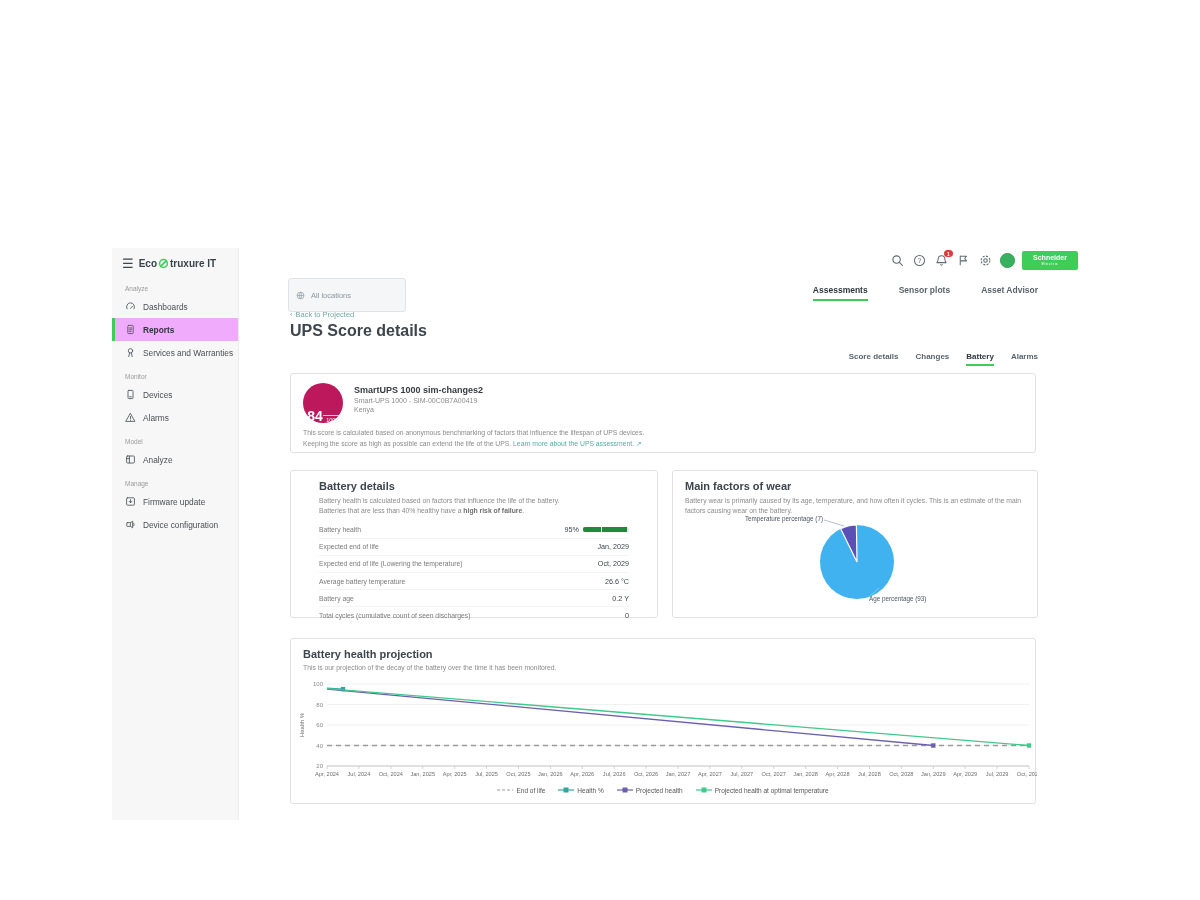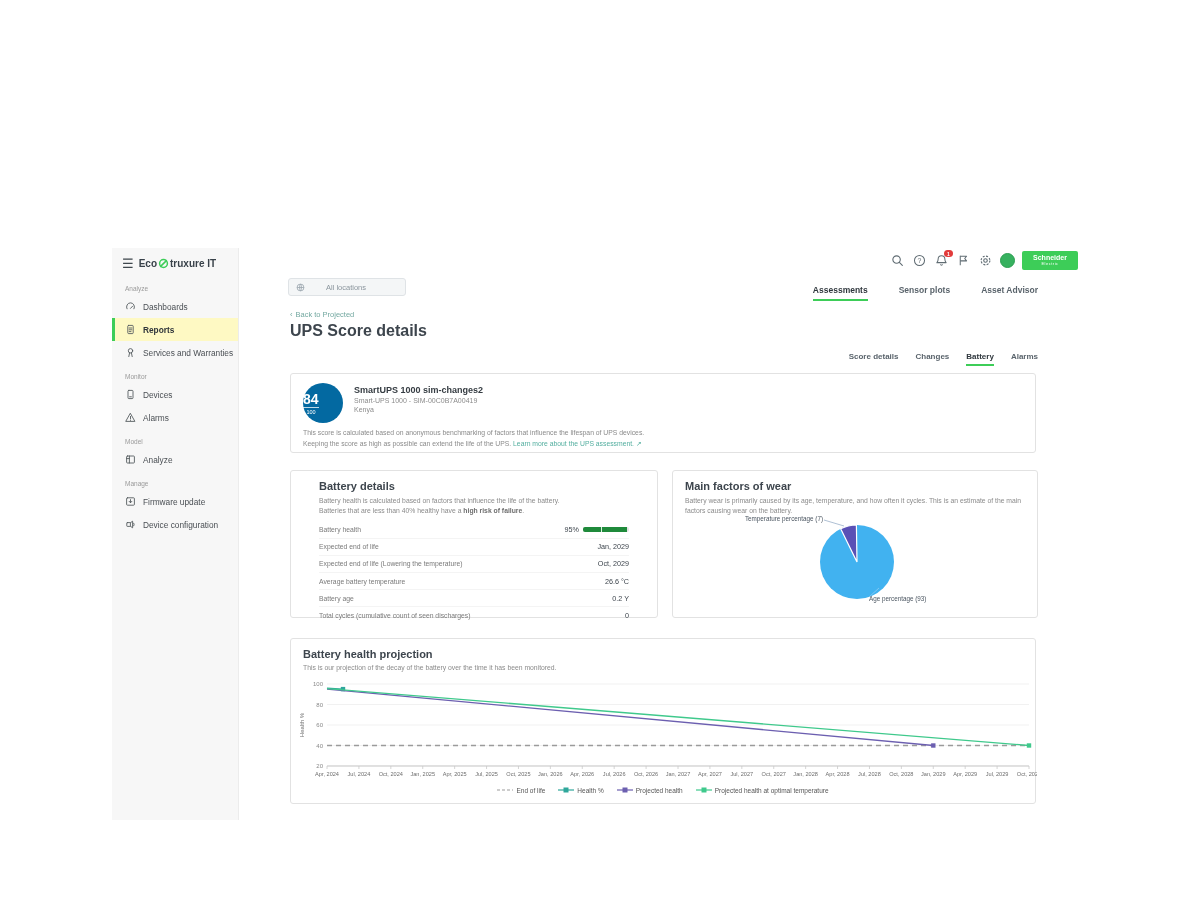--- a/index.html
+++ b/index.html
@@ -7,55 +7,55 @@
        font-family:"Liberation Sans",sans-serif;color:#3d454d;}
   #app{position:absolute;left:112px;top:248px;width:976px;height:572px;background:#fff;}
 
   
   #sidebar{position:absolute;left:0;top:0;width:126px;height:100%;background:#f7f7f7;border-right:1px solid #ececec;}
   .sb-header{display:flex;align-items:center;gap:5px;padding:9px 8px 6px 10px;}
   .hamburger{font-size:13px;color:#3f474d;line-height:1;cursor:pointer;}
   .logo-text{font-size:10px;font-weight:700;color:#39424a;display:flex;align-items:center;gap:1px;white-space:nowrap;}
   .sb-section{font-size:6.5px;color:#9a9a9a;padding:9px 12px 3px 13px;}
   .sb-item{display:flex;align-items:center;gap:7px;padding:6px 6px 6px 13px;font-size:8.3px;color:#4a4f54;position:relative;cursor:pointer;white-space:nowrap;}
-  .sb-item.active{background:#fef9c3;color:#2f353a;font-weight:700;}
+  .sb-item.active{background:#f0abfc;color:#2f353a;font-weight:700;}
   .sb-item.active::before{content:"";position:absolute;left:0;top:0;bottom:0;width:3px;background:#3dcd58;}
   .sb-icon{display:flex;align-items:center;}
 
   
   #main{position:absolute;left:126px;top:0;right:0;height:100%;}
   .top-icons{position:absolute;top:3px;right:10px;display:flex;align-items:center;gap:7px;}
   .icon-btn{position:relative;width:15px;height:15px;display:flex;align-items:center;justify-content:center;cursor:pointer;}
   .badge{position:absolute;top:-3px;right:-4px;background:#e23b3b;color:#fff;font-size:5px;min-width:7px;height:7px;border-radius:4px;display:flex;align-items:center;justify-content:center;padding:0 1px;font-weight:700;}
   .avatar{width:13px;height:13px;border-radius:50%;background:#37b15f;border:1.5px solid #2b9e50;cursor:pointer;}
   .brand{width:56px;height:19px;background:#3dcd58;border-radius:2px;color:#fff;display:flex;flex-direction:column;align-items:center;justify-content:center;line-height:1.1;}
   .brand .b1{font-size:7px;font-weight:700;}
   .brand .b2{font-size:4px;letter-spacing:.5px;}
 
-  .location-pill{position:absolute;left:50px;top:30px;width:118px;height:18px;background:#f4f6f7;border:1px solid #dfe3e6;border-radius:3px;display:flex;align-items:center;gap:21px;padding:8px 7px;font-size:7.5px;color:#8b969e;box-sizing:border-box;cursor:pointer;}
+  .location-pill{position:absolute;left:50px;top:30px;width:118px;height:18px;background:#f4f6f7;border:1px solid #dfe3e6;border-radius:3px;display:flex;align-items:center;gap:6px;padding:16px 7px;font-size:7.5px;color:#8b969e;box-sizing:border-box;cursor:pointer;}
 
   .primary-tabs{position:absolute;top:37px;right:50px;display:flex;gap:31px;}
   .tab{font-size:8.5px;color:#5a646c;padding-bottom:4px;font-weight:700;cursor:pointer;border-bottom:2px solid transparent;}
   .tab.active{color:#2f373d;border-bottom:2px solid #3dcd58;}
 
   .back-link{position:absolute;left:52px;top:62px;font-size:7.5px;color:#74a9a1;display:flex;align-items:center;gap:3px;cursor:pointer;}
   .page-title{position:absolute;left:52px;top:74px;font-size:16px;font-weight:600;color:#3d454d;}
 
   .sub-tabs{position:absolute;top:104px;right:50px;display:flex;gap:17px;}
   .subtab{font-size:8px;color:#5a646c;font-weight:600;padding-bottom:3px;cursor:pointer;border-bottom:2px solid transparent;}
   .subtab.active{color:#2f373d;border-bottom:2px solid #3dcd58;}
 
   .panel{position:absolute;background:#fff;border:1px solid #e2e2e2;border-radius:3px;box-sizing:border-box;}
   .panel-title{font-size:11px;font-weight:600;color:#3d454d;}
   .panel-desc{font-size:6.8px;color:#8b8b8b;line-height:1.5;}
 
   
   #score-card{left:52px;top:125px;width:746px;height:80px;padding:9px 12px;}
   .sc-top{display:flex;align-items:flex-start;gap:11px;}
-  .score-circle{width:40px;height:40px;border-radius:50%;background:#0369a1;color:#fff;display:flex;flex-direction:column;align-items:flex-start;justify-content:center;flex:none;}
+  .score-circle{width:40px;height:40px;border-radius:50%;background:#be185d;color:#fff;display:flex;flex-direction:row;align-items:flex-end;justify-content:center;flex:none;}
   .score-num{font-size:14px;font-weight:700;line-height:1;}
   .score-max{font-size:5.5px;border-top:1px solid rgba(255,255,255,.75);padding-top:1px;margin-top:1px;min-width:16px;text-align:center;}
   .sc-name{font-size:9px;font-weight:700;color:#353c42;margin-top:2px;}
   .sc-model,.sc-loc{font-size:7px;color:#8b8b8b;margin-top:2px;}
   .sc-desc{font-size:6.8px;color:#8b8b8b;margin-top:5px;line-height:1.55;}
   .link{color:#53ae9f;cursor:pointer;}
 
   
   #battery-panel{left:52px;top:222px;width:368px;height:148px;padding:9px 28px;}
   .bd-rows{margin-top:5px;}

